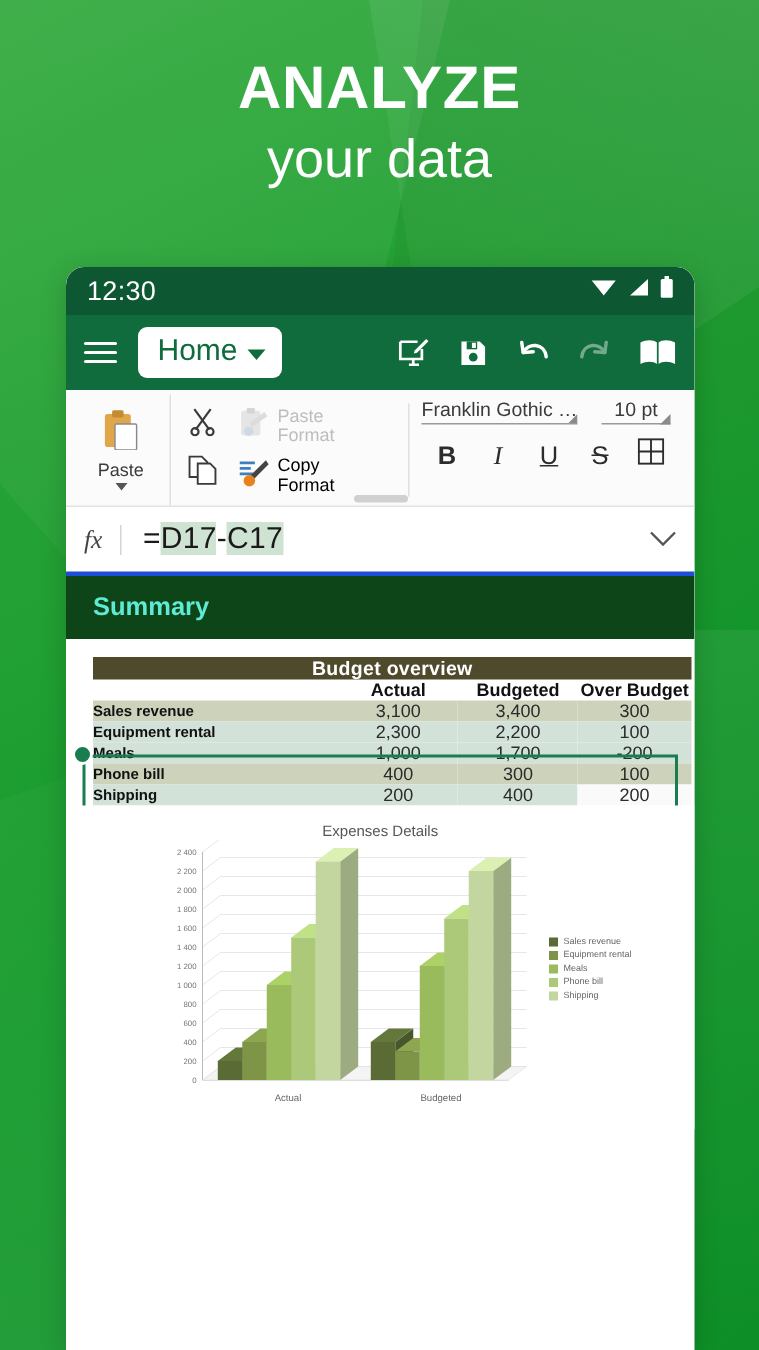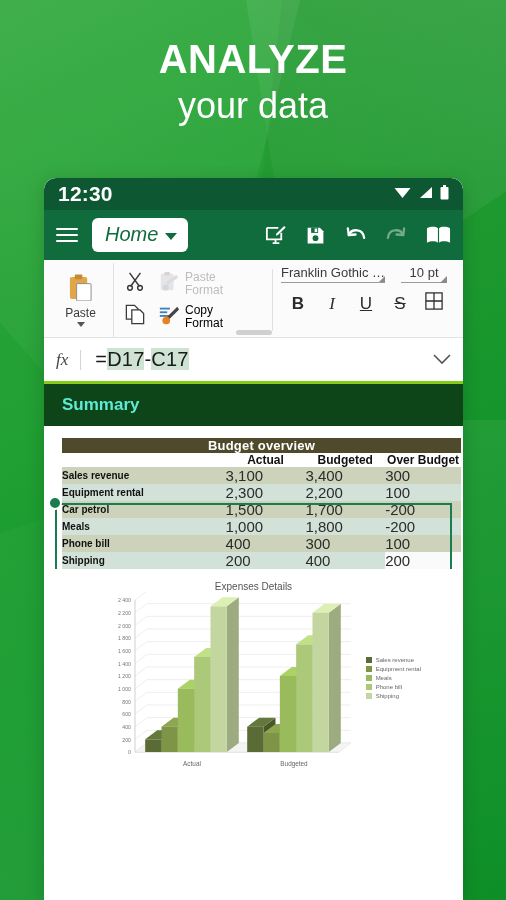--- a/index.html
+++ b/index.html
@@ -48,35 +48,35 @@
     overflow: hidden;
     box-shadow: 0 4px 18px rgba(0,0,0,0.18);
   }
 
   
   .statusbar {
     height: 32px; background: #0d5833; color: #fff;
     display: flex; align-items: center; padding: 0 14px;
     border-top-left-radius: 12px; border-top-right-radius: 12px;
   }
-  .status-time { font-size: 21px; font-weight: 700; letter-spacing: .2px; }
+  .status-time { font-size: 18px; font-weight: 400; letter-spacing: .2px; }
   .status-icons { margin-left: auto; display: flex; align-items: center; gap: 7px; }
 
   
   .appbar {
     height: 50px; background: #106b3d;
     display: flex; align-items: center; padding: 0 12px;
   }
   .hamburger { width: 22px; display:flex; flex-direction:column; gap:4px; cursor:pointer; }
   .hamburger i { display:block; height:2px; background:#fff; border-radius:1px; }
   .home-chip {
     margin-left: 14px; background:#fff; color:#106b3d;
     border-radius: 6px; padding: 5px 11px 6px 13px;
     display:flex; align-items:center; gap:7px;
-    font-size: 20px; font-weight: 500; font-style: italic;
+    font-size: 20px; font-weight: 500;
   }
   .caret-down { width:0;height:0;border-left:6px solid transparent;border-right:6px solid transparent;
                 border-top:7px solid #106b3d; margin-top:3px; }
   .appbar-actions { margin-left: auto; display:flex; align-items:center; gap: 18px; }
   .appbar-actions svg { display:block; }
 
   
   .ribbon { height: 78px; background:#fbfbfb; display:flex; border-bottom:1px solid #e3e3e3;
             position: relative; }
   .ribbon-left { display:flex; align-items:stretch; padding: 3px 0 0 6px; }
@@ -110,21 +110,21 @@
   .fontcolor-col { position:absolute; right: 2px; top: 4px; width: 30px;
                    display:flex; flex-direction:column; align-items:center; }
   .fc-a { font-size: 19px; color:#333; line-height:.9; font-family:"Liberation Serif", serif;}
   .fc-bar { width: 20px; height: 5px; background:#111; margin-top:1px; }
   .hl-bar { width: 20px; height: 5px; background:#ffe400; margin-top:1px; }
   .ribbon-handle { position:absolute; left:50%; transform:translateX(-50%); bottom:2px;
                    width: 36px; height: 5px; background:#d0d0d0; border-radius: 3px; }
 
   
   .formulabar { height: 46px; background:#fff; display:flex; align-items:center;
-                padding: 0 12px; border-bottom: 3px solid #84cc16; }
+                padding: 0 12px; border-bottom: 3px solid #1d4ed8; }
   .fx { font-family:"Liberation Serif", serif; font-style: italic; font-size:17px; color:#444;
         padding-right:12px; border-right:1px solid #d4d4d4; }
   .formula-text { padding-left: 14px; font-size: 20px; color:#1a1a1a; letter-spacing:.2px; }
   .ref { background:#cfe3d3; }
   .formula-caret { margin-left:auto; color:#555; font-size: 17px; }
 
   
   .sheet { background:#fff; }
   .section-band { background:#0d4418; color:#5eead4; padding: 11px 18px;
                   font-size: 17px; font-weight: bold; }
@@ -133,21 +133,21 @@
   .table-zone { padding: 12px 2px 0 18px; position: relative; }
   table.budget { width: 100%; border-collapse: collapse; table-layout: fixed; }
   table.budget th, table.budget td { padding: 0; }
   .tbl-title { background:#4f4a2c; color:#fff; text-align:center; font-size:13px;
                font-weight:bold; padding: 5px 0 6px 0; letter-spacing:.2px; }
   .col-head { font-size: 12px; font-weight: bold; color:#111; text-align:center;
               padding: 2px 0 2px 0; }
   .col-head.lbl { text-align:left; }
   td.rlabel { font-size: 10px; font-weight: bold; color:#111; padding: 2px 0 2px 5px;
               white-space:nowrap; }
-  td.rnum { font-size: 15px; color:#2b2b2b; text-align:left; padding: 2px 0; }
+  td.rnum { font-size: 12px; color:#2b2b2b; text-align:center; padding: 2px 0; }
   tr.band-a td { background:#cdd3bb; }
   tr.band-b td { background:#d3e2d9; }
   tr.last td.hl { background:#fafafa; }
   .total-row td { background:#4f4a2c; color:#fff; font-size:15px; font-weight:bold;
                   padding: 5px 0 6px 0; text-align:center; }
   .total-row td.lbl { text-align:center; }
 
   
   .sel-rect { position:absolute; border: 2px solid #1a7d50; pointer-events:none; }
   .sel-dot { position:absolute; width:14px; height:14px; border-radius:50%;
@@ -395,30 +395,24 @@
             <td class="rnum">3,100</td>
             <td class="rnum">3,400</td>
             <td class="rnum">300</td>
           </tr>
           <tr class="band-b">
             <td class="rlabel">Equipment rental</td>
             <td class="rnum">2,300</td>
             <td class="rnum">2,200</td>
             <td class="rnum">100</td>
           </tr>
-          <tr class="band-a">
-            <td class="rlabel">Car petrol</td>
-            <td class="rnum">1,500</td>
-            <td class="rnum">1,700</td>
-            <td class="rnum">-200</td>
-          </tr>
           <tr class="band-b">
             <td class="rlabel">Meals</td>
             <td class="rnum">1,000</td>
-            <td class="rnum">1,800</td>
+            <td class="rnum">1,700</td>
             <td class="rnum">-200</td>
           </tr>
           <tr class="band-a">
             <td class="rlabel">Phone bill</td>
             <td class="rnum">400</td>
             <td class="rnum">300</td>
             <td class="rnum">100</td>
           </tr>
           <tr class="band-b last">
             <td class="rlabel">Shipping</td>

